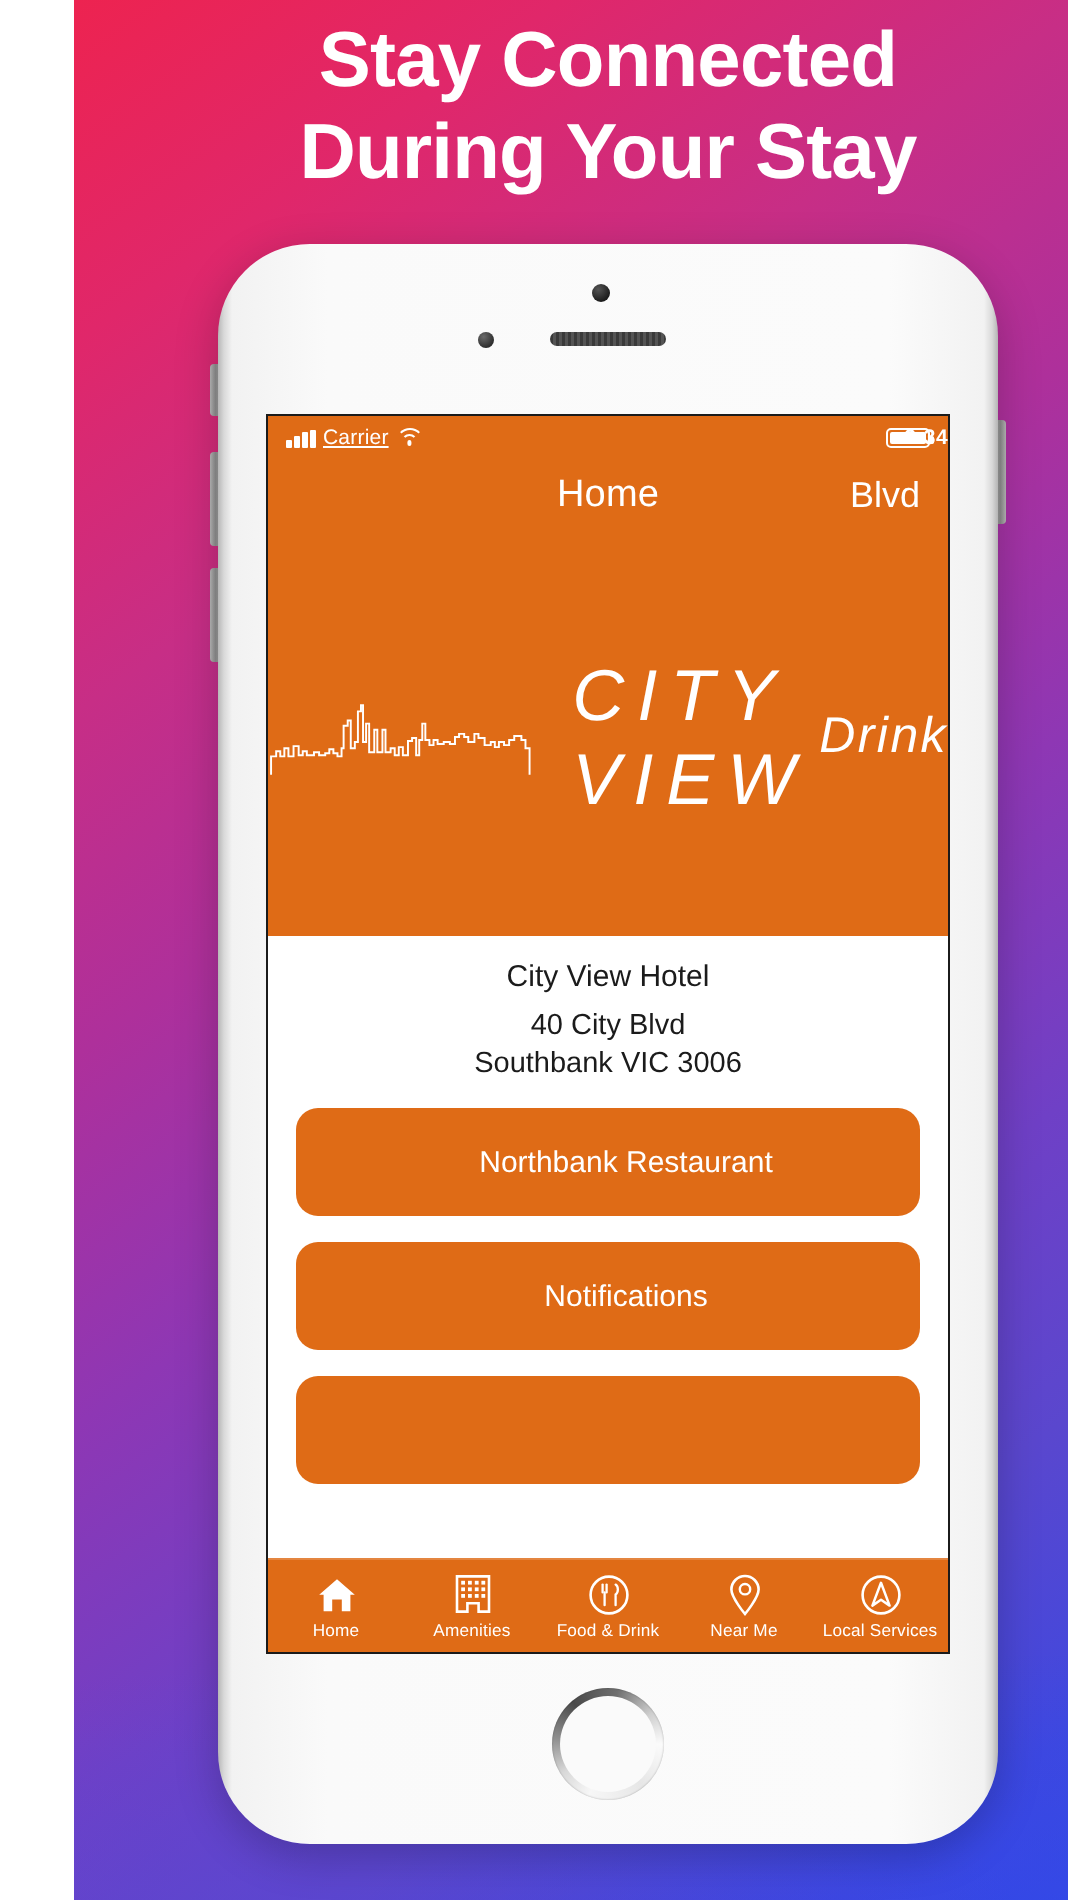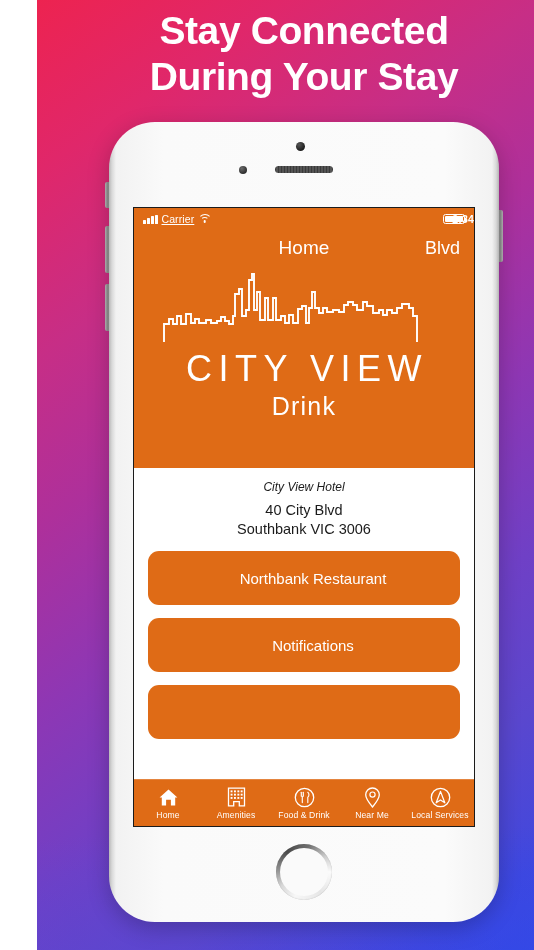--- a/index.html
+++ b/index.html
@@ -219,23 +219,24 @@
     transform: translateY(-50%);
     font-size: 18px; color: #fff;
   }
 
   
   .hero {
     background: #DF6B16;
     height: 202px;
     position: relative;
     display: flex;
-    flex-direction: column;
+    flex-direction: row;
     align-items: center;
     justify-content: flex-start;
+    font-style: italic;
   }
   .skyline { margin-top: 6px; width: 286px; height: 72px; display:block; }
   .brand-main {
     color: #fff;
     font-size: 36px;
     letter-spacing: 6.5px;
     line-height: 42px;
     margin-top: 4px;
     font-weight: 300;
     padding-left: 6px;
@@ -249,24 +250,23 @@
     font-weight: 300;
   }
 
   
   .content {
     background: #fff;
     padding-top: 12px;
   }
   .hotel-name {
     text-align: center;
-    font-size: 12px;
+    font-size: 15px;
     color: #1b1b1b;
     margin-bottom: 7px;
-    font-style: italic;
   }
   .addr {
     text-align: center;
     font-size: 14.5px;
     color: #1b1b1b;
     line-height: 19px;
   }
 
   .btn-list { padding: 12px 14px 0 14px; }
   .big-btn {

